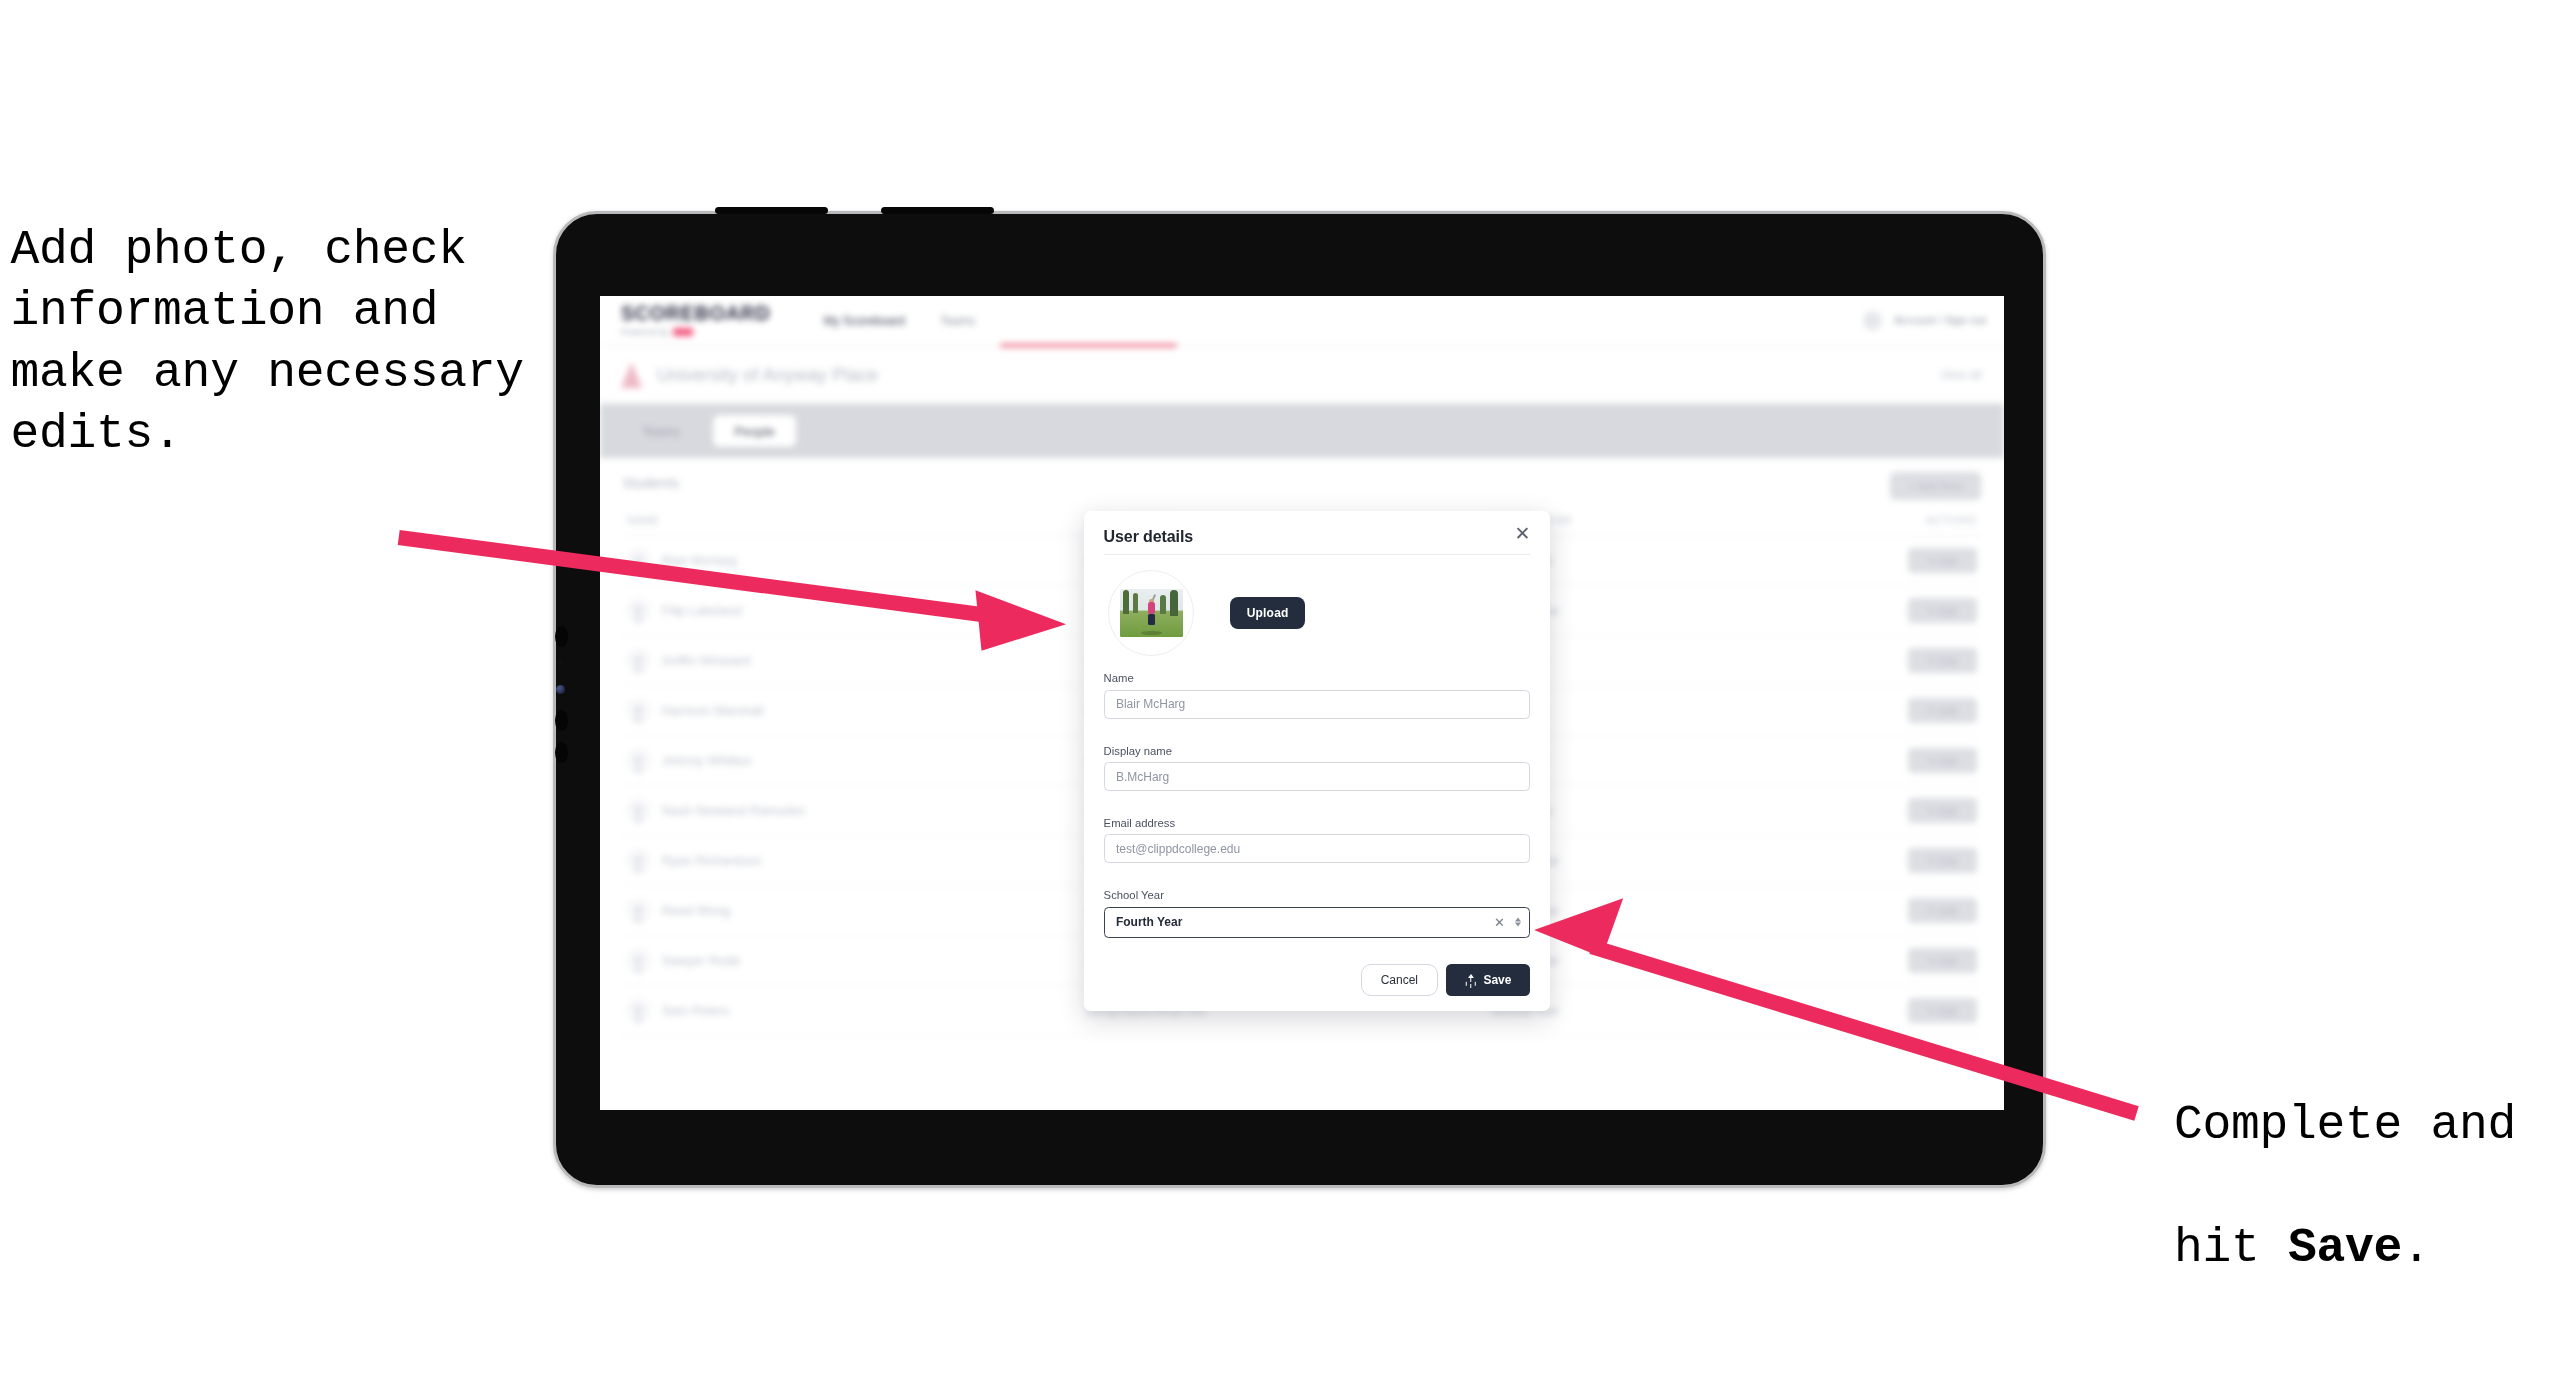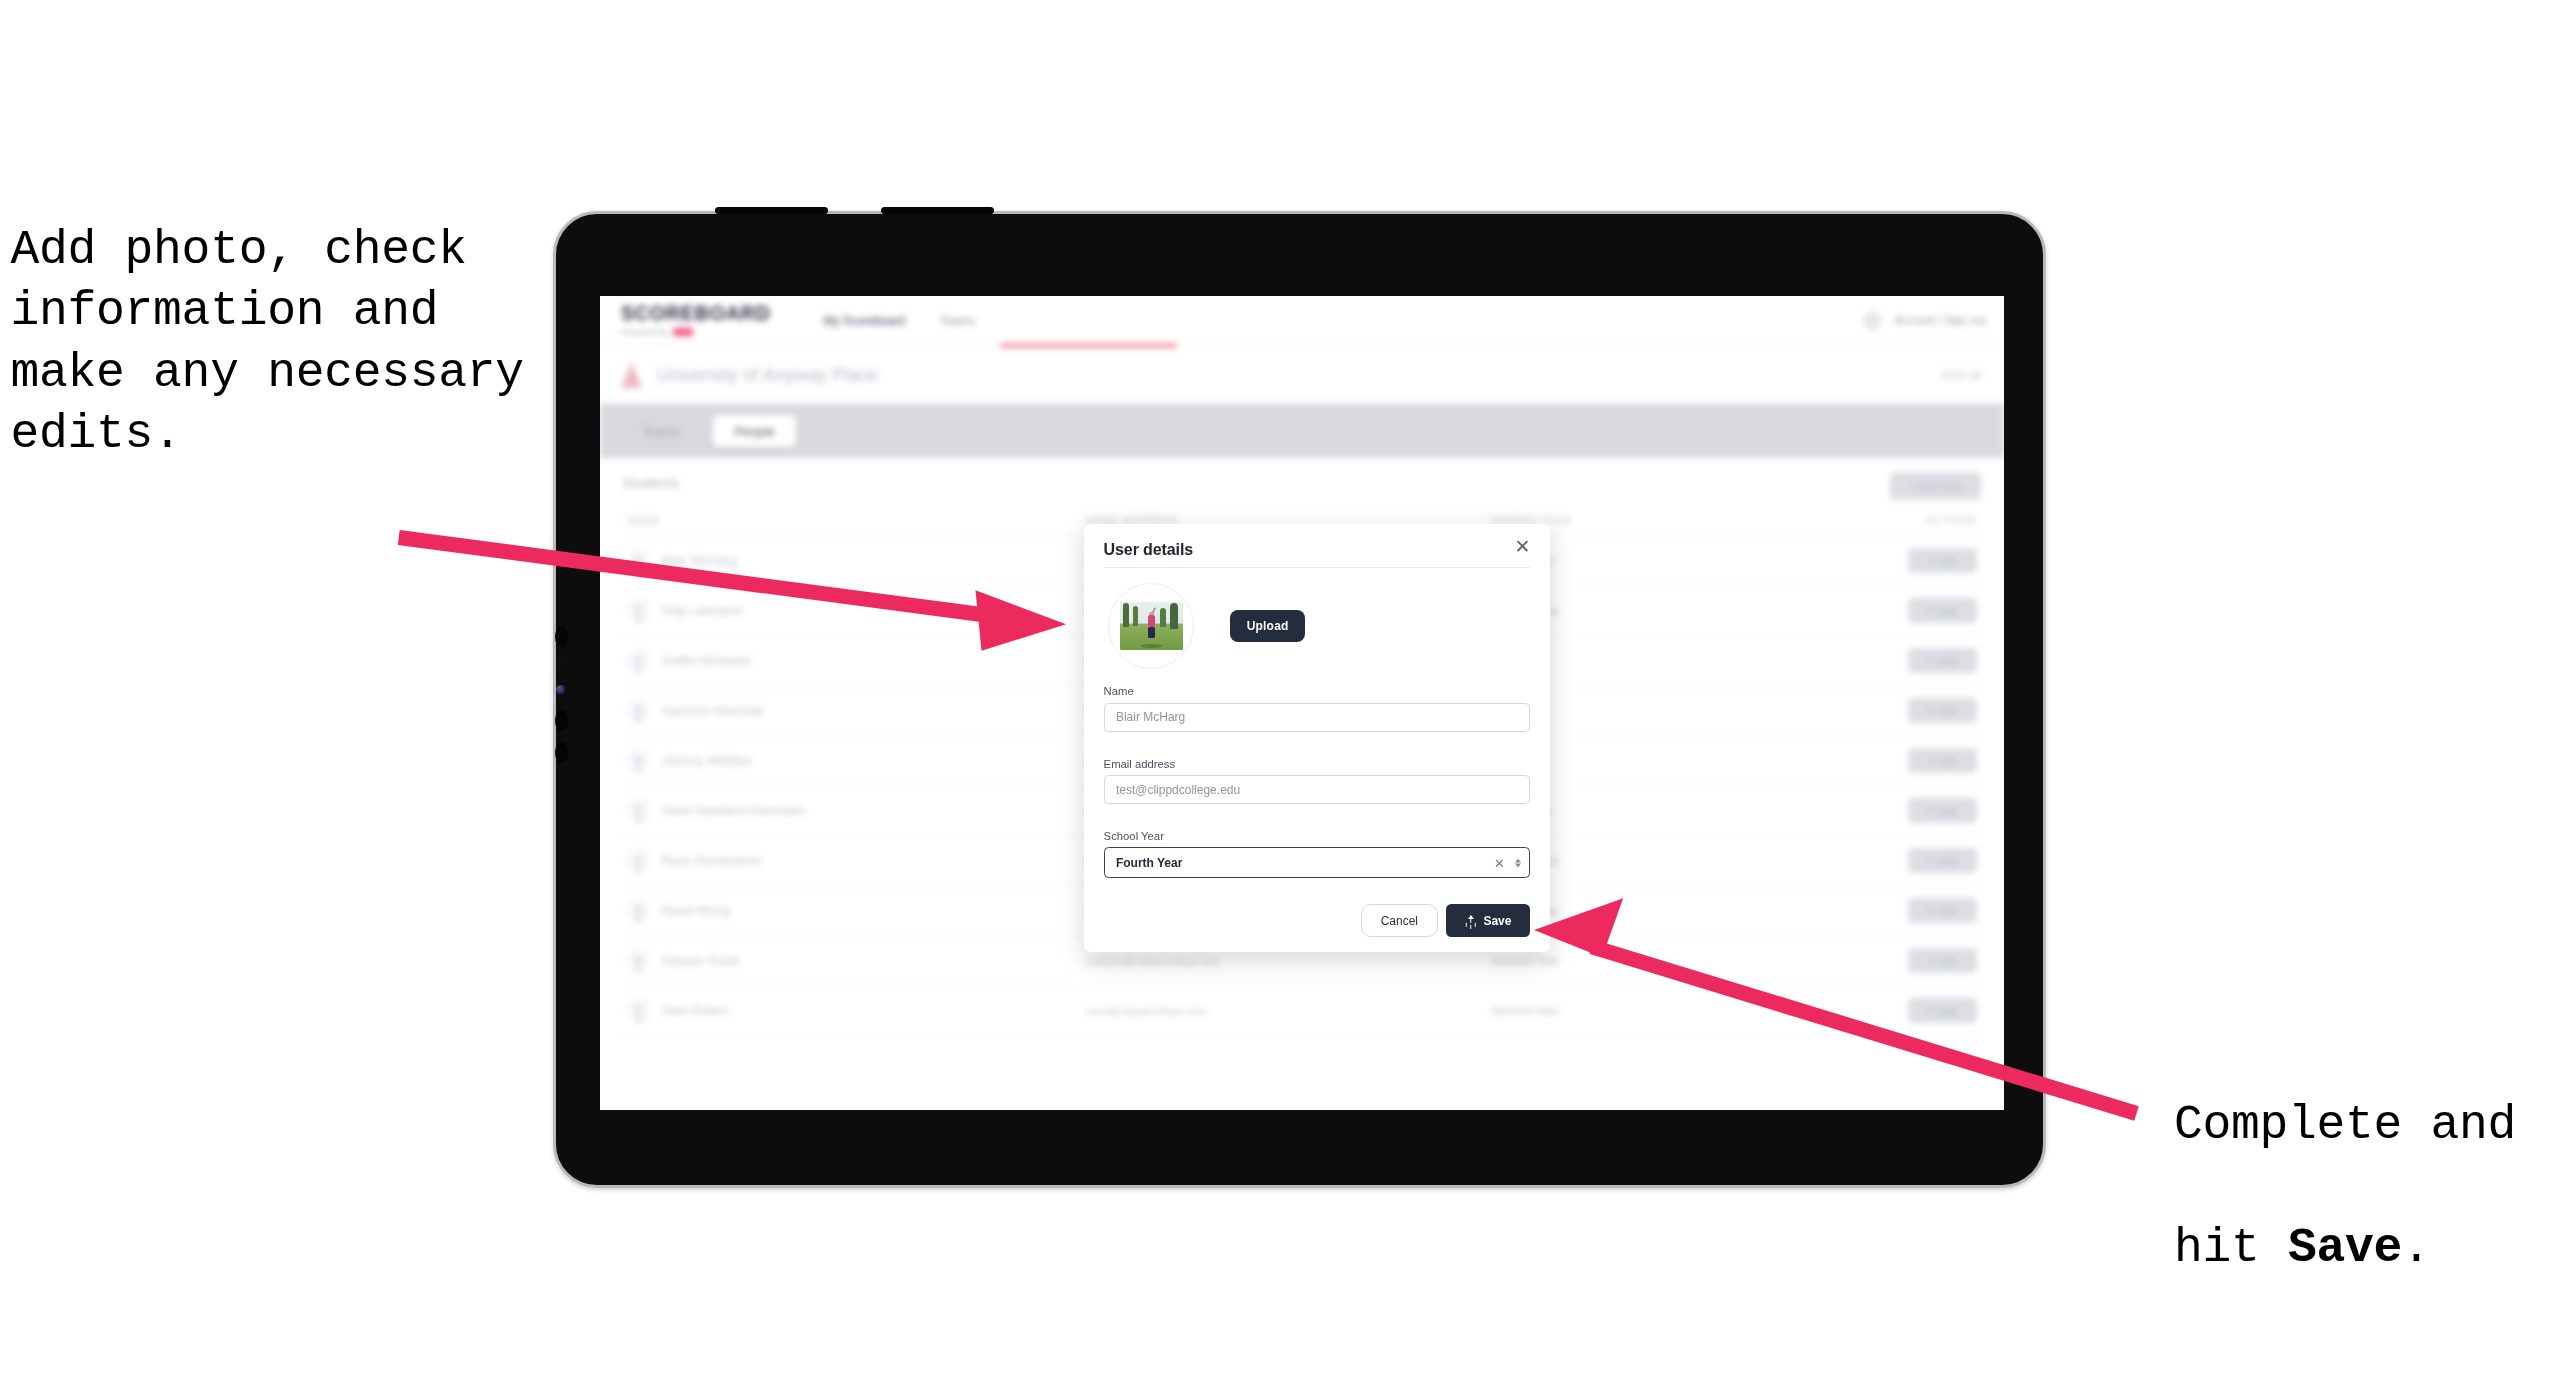--- a/index.html
+++ b/index.html
@@ -142,21 +142,21 @@
   .cell-email{flex:0 0 30%; font-size:11.3px; color:#c6cad3;}
   .cell-year {flex:0 0 22%; font-size:12px; color:#c0c4ce;}
   .cell-act  {flex:0 0 14%; display:flex; justify-content:flex-end;}
   .edit-pill{
     background:#dcdee3; color:#b6bac5; font-size:10.6px;
     border-radius:4.5px; padding:6.8px 19.6px;
   }
 
   
   .modal {
-    position:absolute; left:484px; top:228px;
+    position:absolute; left:484px; top:215px;
     width:466px;
     background:#fff; border-radius:6.8px;
     box-shadow:0 7.5px 26px rgba(25,30,50,0.18);
     padding:16.6px 19.6px 15px 19.6px;
   }
   .modal-head{
     display:flex; align-items:flex-start; justify-content:space-between;
     border-bottom:0.8px solid #e9eaee; padding-bottom:8.3px;
   }
   .modal-title{ font-size:16px; font-weight:700; color:#20252f; letter-spacing:-0.1px;}
@@ -450,20 +450,24 @@
             </div>
           </div>
           <button class="upload-btn">Upload</button>
         </div>
 
         <div class="field">
           <label class="field-label">Name</label>
           <input class="field-input" type="text" placeholder="Blair McHarg" style="">
         </div>
 
+        <div class="field">
+          <label class="field-label">Display name</label>
+          <input class="field-input" type="text" placeholder="B.McHarg" style="">
+        </div>
 
         <div class="field">
           <label class="field-label">Email address</label>
           <input class="field-input" type="text" placeholder="test@clippdcollege.edu" style="">
         </div>
 
         <div class="field">
           <label class="field-label">School Year</label>
           <div class="select-wrap">
             <div class="select-box">

